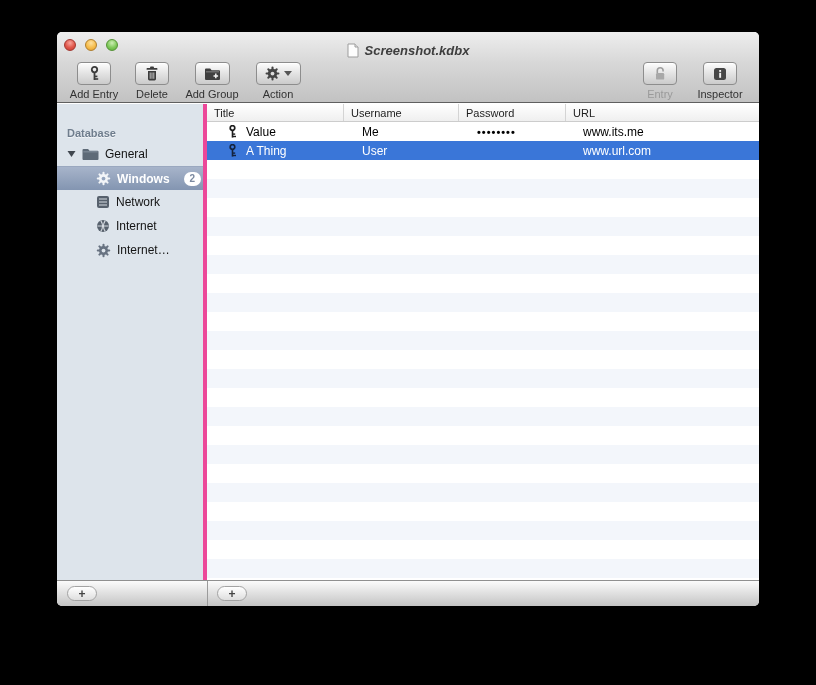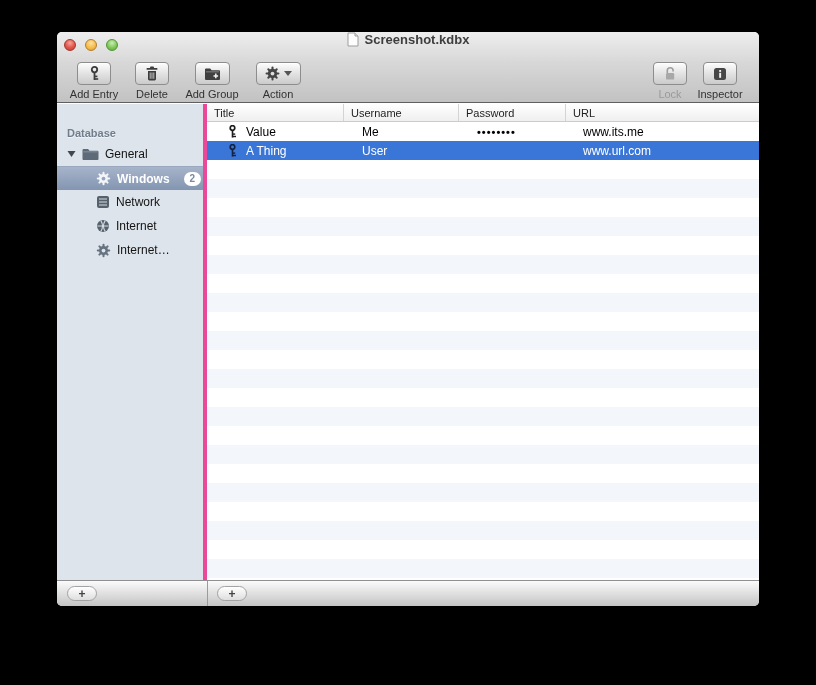--- a/index.html
+++ b/index.html
@@ -14,37 +14,37 @@
   .chrome { position:absolute; left:0; top:0; right:0; height:71px;
     background:linear-gradient(#eeeeee, #d7d7d7 45%, #c2c2c2);
     border-bottom:1px solid #5f5f5f; }
   .titlebar { position:relative; height:26px; }
   .traffic { position:absolute; left:7px; top:7px; display:flex; gap:9px; }
   .light { width:12px; height:12px; border-radius:50%; }
   .light.close { background:radial-gradient(circle at 50% 30%, #f8a49c, #e0564a 55%, #c23b31); border:1px solid #a33730; }
   .light.min   { background:radial-gradient(circle at 50% 30%, #fde0a0, #f6bd4c 55%, #e09a2f); border:1px solid #b07e2c; }
   .light.zoom  { background:radial-gradient(circle at 50% 30%, #cdedb5, #7fc95a 55%, #5aa838); border:1px solid #559336; }
   .title-wrap { position:absolute; left:0; right:0; top:0; height:26px;
-    display:flex; align-items:flex-start; justify-content:center; gap:6px; }
+    display:flex; align-items:flex-end; justify-content:center; gap:6px;font-style:italic; }
   .title-text { font-size:13px; font-weight:bold; color:#3e3e3e; }
 
   
   .toolbar { position:absolute; top:26px; left:0; right:0; height:45px;
     display:flex; align-items:flex-start; padding:4px 10px 8px 8px; }
   .tgroup { display:flex; flex-direction:column; align-items:center; }
   .tgroup .cap { width:auto; min-width:34px; height:23px; padding:0 8px;
     border:1px solid #8d8d8d; border-radius:4px;
     background:linear-gradient(#fdfdfd, #e3e3e3 50%, #cbcbcb);
     box-shadow:inset 0 1px 0 rgba(255,255,255,.8);
     display:flex; align-items:center; justify-content:center; gap:4px; }
   .tgroup .tlabel { font-size:11px; color:#323232; margin-top:3px; white-space:nowrap; }
   .tgroup.disabled .tlabel { color:#9a9a9a; }
   .spacer { flex:1; }
   .g1{width:58px;} .g2{width:46px; margin-left:6px;} .g3{width:62px; margin-left:6px;}
-  .g4{width:50px; margin-left:10px;} .g5{width:42px;} .g6{width:58px; margin-left:0;align-items:center;}
+  .g4{width:50px; margin-left:10px;} .g5{width:42px;} .g6{width:58px; margin-left:10px;align-items:center;}
   .arrow-down { width:0; height:0; border-left:4px solid transparent;
     border-right:4px solid transparent; border-top:5px solid #565656; }
 
   
   .content { position:absolute; top:72px; left:0; right:0; bottom:26px; display:flex; }
 
   
   .sidebar { width:150px; background:#dde4eb; border-right:4px solid #ec4899;
     padding-top:20px; overflow:hidden; }
   .sb-header { height:18px; padding-left:10px; font-size:11px; font-weight:bold;
@@ -181,21 +181,21 @@
 
       <div class="tgroup g5 disabled">
         <div class="cap">
           <span>
             <svg width="14" height="15" viewBox="0 0 14 15">
               <path d="M4.3 7 V4.6 a2.9 2.9 0 0 1 5.8 0 V5.4" fill="none" stroke="#9e9e9e" stroke-width="1.6"></path>
               <rect x="3" y="7" width="8.2" height="6.6" rx="1.2" fill="#a8a8a8"></rect>
             </svg>
           </span>
         </div>
-        <div class="tlabel">Lock</div>
+        <div class="tlabel">Entry</div>
       </div>
 
       <div class="tgroup g6">
         <div class="cap">
           <span>
             <svg width="14" height="14" viewBox="0 0 14 14">
               <rect x="1" y="1" width="12" height="12" rx="2.5" fill="#474747"></rect>
               <rect x="6.2" y="3" width="1.9" height="1.9" fill="#f2f2f2"></rect>
               <rect x="6.2" y="5.8" width="1.9" height="5" fill="#f2f2f2"></rect>
             </svg>

